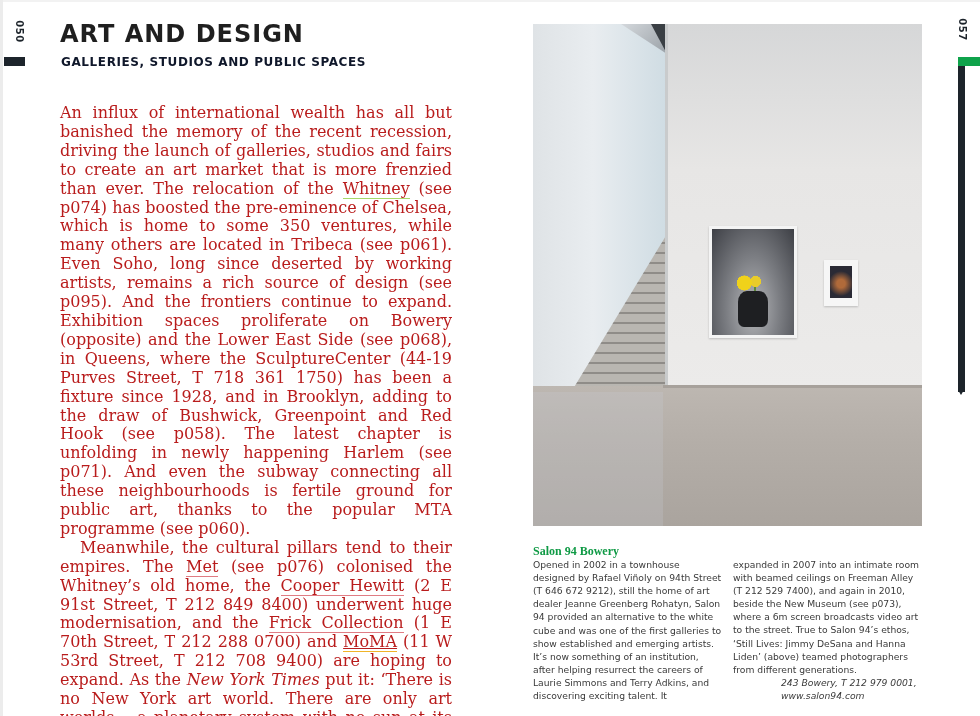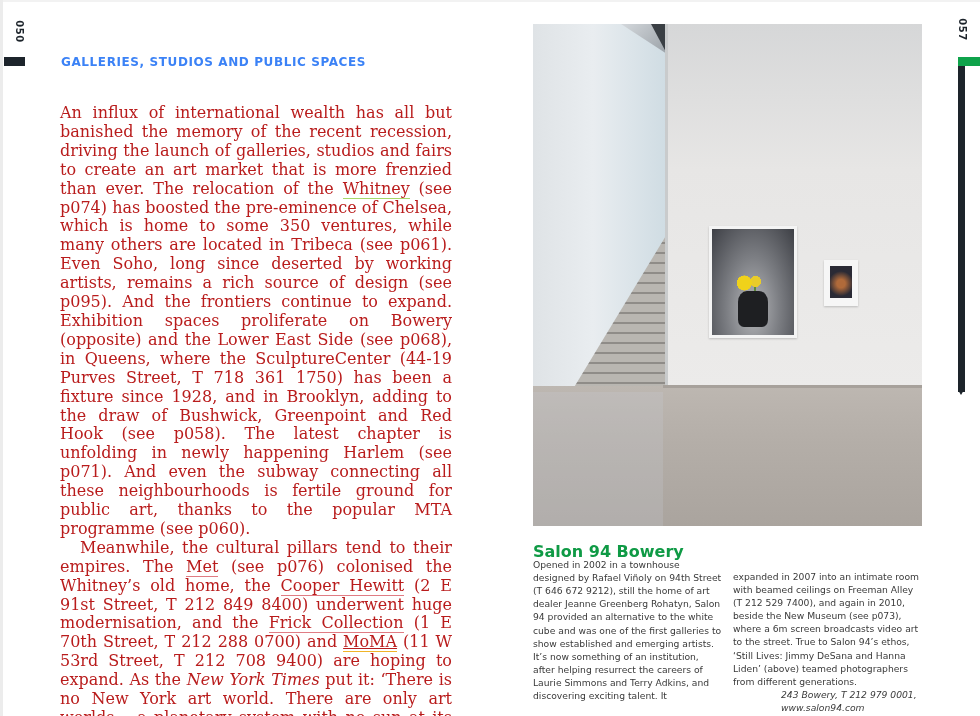--- a/index.html
+++ b/index.html
@@ -27,21 +27,21 @@
       border-left: 3.5px solid transparent; border-right: 3.5px solid transparent; border-top: 5px solid #1d242b;
     }
     .title {
       position: absolute; left: 60px; top: 20px;
       font-family: "DejaVu Sans", sans-serif; font-weight: bold; font-size: 24px;
       color: #1f1f1f; letter-spacing: 1px;
     }
     .subtitle {
       position: absolute; left: 61px; top: 55px;
       font-family: "DejaVu Sans", sans-serif; font-weight: bold; font-size: 12px;
-      color: #3b82f6; letter-spacing: 0.6px;
+      color: #0f172a; letter-spacing: 0.6px;
     }
     .body-text {
       position: absolute; left: 60px; top: 104px; width: 392px;
       font-size: 16px; line-height: 18.9px; text-align: justify; color: #b91c1c;
     }
     .body-text p { margin: 0; }
     .body-text p.indent { text-indent: 20px; }
     .lk { text-decoration: none; border-bottom: 1.5px solid; padding-bottom: 0; color: inherit; }
     .lk.green { border-color: #a6d86a; }
     .lk.red { border-color: #e07c84; }
@@ -97,35 +97,36 @@
     }
     .art-small-inner {
       position: absolute; left: 6px; top: 6px; right: 6px; bottom: 8px;
       background: radial-gradient(circle at 50% 55%, #b06a3a 0 20%, #2a2a35 60%);
     }
     .caption {
       position: absolute; top: 545px;
       font-family: "DejaVu Sans", sans-serif; font-size: 9.2px; line-height: 13.1px; color: #3a3a3a;
     }
     .caption-col1 { left: 533px; width: 190px; }
-    .caption-col2 { left: 733px; width: 190px; top: 570px; }
-    .caption-title { color: #0f9a45; font-weight: bold; font-size: 16px; }
+    .caption-col2 { left: 733px; width: 190px; top: 558px; }
+    .caption-title { color: #0f9a45; font-weight: bold; font-size: 12px; font-family: Liberation Serif, serif; }
     .caption i { font-style: italic; margin-left: 48px; }
     .caption p { margin: 0; }
   </style>
 </head>
 <body>
 
 <div class="spread">
   <div class="top-edge"></div>
   <div class="left-edge"></div>
 
   <div class="folio folio-left">050</div>
   <div class="marker-left"></div>
 
+  <div class="title">ART AND DESIGN</div>
   <div class="subtitle">GALLERIES, STUDIOS AND PUBLIC SPACES</div>
 
   <div class="body-text">
     <p><span>An influx of international wealth has all but banished the memory of the recent recession, driving the launch of galleries, studios and fairs to create an art market that is more frenzied than ever. The relocation of the </span><a class="lk green">Whitney</a><span> (see p074) has boosted the pre-eminence of Chelsea, which is home to some 350 ventures, while many others are located in Tribeca (see p061). Even Soho, long since deserted by working artists, remains a rich source of design (see p095). And the frontiers continue to expand. Exhibition spaces proliferate on Bowery (opposite) and the Lower East Side (see p068), in Queens, where the SculptureCenter (44-19 Purves Street, T 718 361 1750) has been a fixture since 1928, and in Brooklyn, adding to the draw of Bushwick, Greenpoint and Red Hook (see p058). The latest chapter is unfolding in newly happening Harlem (see p071). And even the subway connecting all these neighbourhoods is fertile ground for public art, thanks to the popular MTA programme (see p060).</span></p>
     <p class="indent"><span>Meanwhile, the cultural pillars tend to their empires. The </span><a class="lk red">Met</a><span> (see p076) colonised the Whitney’s old home, the </span><a class="lk red">Cooper Hewitt</a><span> (2 E 91st Street, T 212 849 8400) underwent huge modernisation, and the </span><a class="lk red">Frick Collection</a><span> (1 E 70th Street, T 212 288 0700) and </span><a class="lk yellow">MoMA</a><span> (11 W 53rd Street, T 212 708 9400) are hoping to expand. As the </span><i>New York Times</i><span> put it: ‘There is no New York art world. There are only art worlds – a planetary system with no sun at its centre.’</span></p>
   </div>
 
   <div class="folio folio-right">057</div>
   <div class="marker-right-green"></div>
   <div class="marker-right-bar"></div>

